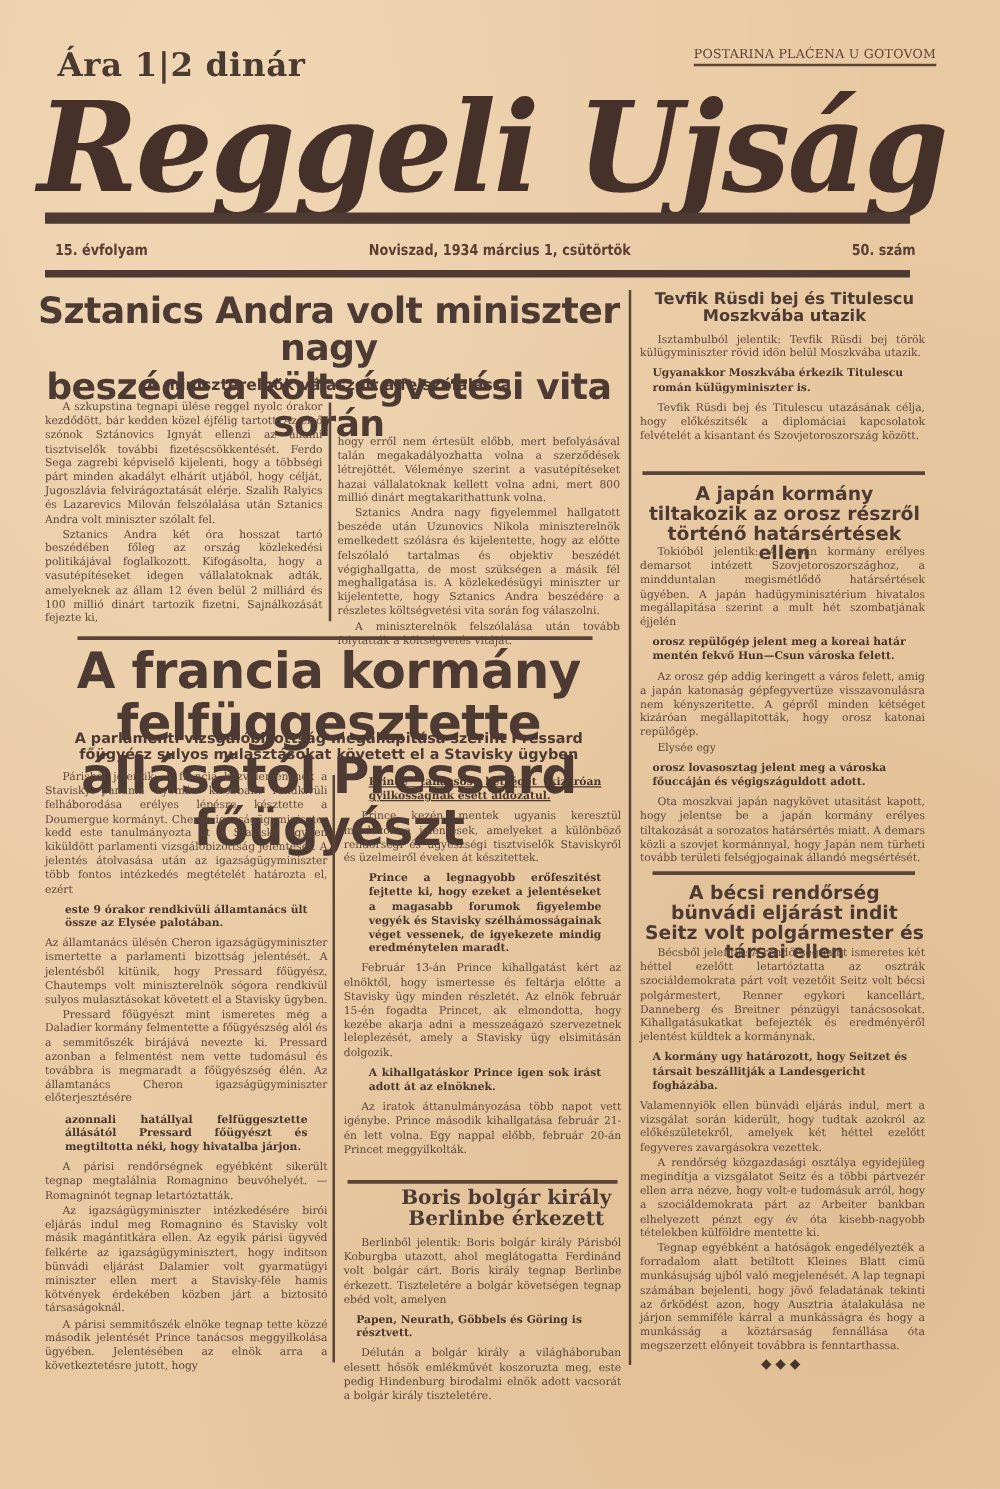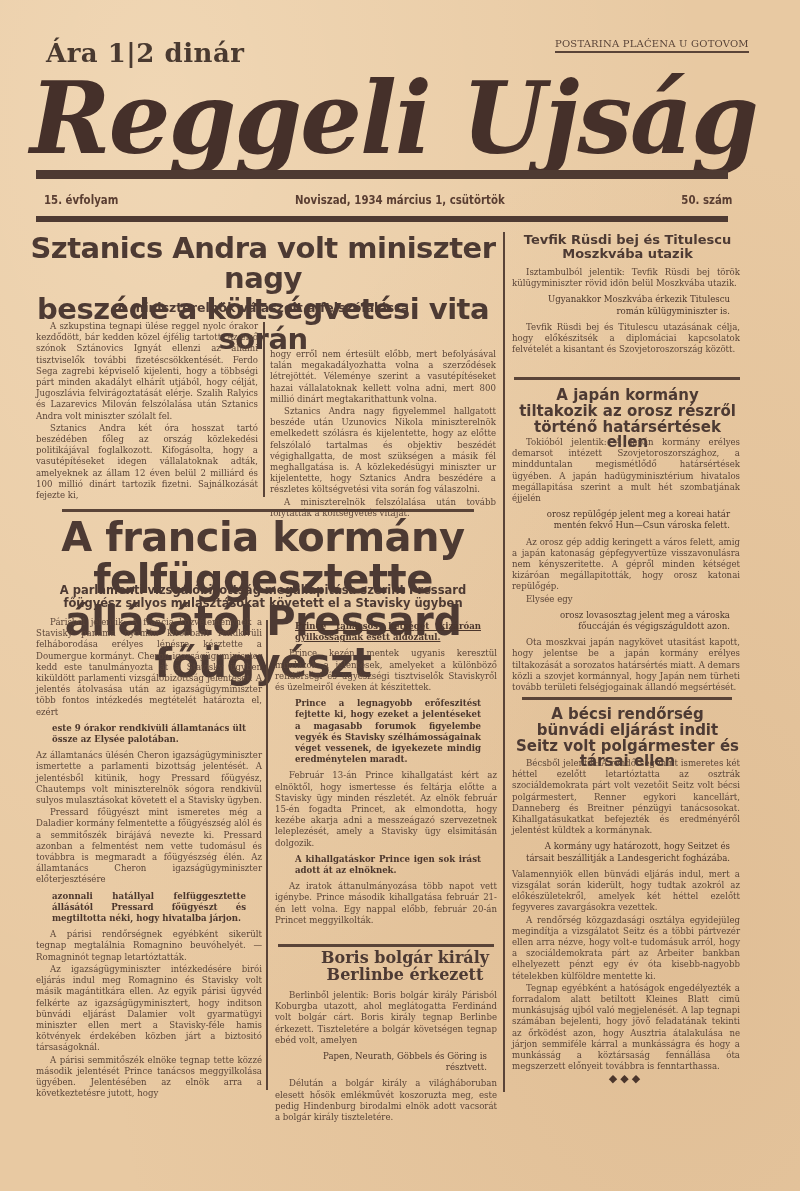--- a/index.html
+++ b/index.html
@@ -22,21 +22,21 @@
   .date-bar { left:36px; top:216px; width:692px; height:6px; background:#4e3a32; }
 
   .vrule { width:1.5px; background:#5a4438; }
   .hrule { height:3px; background:#5a4438; }
 
   .h1 { font-family:"DejaVu Sans", sans-serif; font-weight:bold; color:#4d3a33; text-align:center; line-height:1.05; transform-origin:center top; }
   .sub { font-family:"DejaVu Sans", sans-serif; font-weight:bold; color:#4d3a33; text-align:center; }
   .col { font-size:8.6px; line-height:11.2px; color:#5b4538; text-align:justify; }
   .col p { margin:0 0 1px 0; text-indent:14px; }
   .col p.noindent { text-indent:0; }
-  .col .bold { font-weight:normal; color:#4b362c; text-align:right; padding:4px 10px; text-indent:0; }
+  .col .bold { font-weight:bold; color:#4b362c; text-align:left; padding:4px 10px; text-indent:0; }
   .col .boldl { font-weight:bold; color:#4b362c; padding:4px 16px; text-indent:0; }
   .dots { text-align:center; font-size:11px; color:#4b362c; letter-spacing:3px; }
 </style>
 </head>
 <body>
 
 <div class="abs price">Ára 1|2 dinár</div>
 <div class="abs post">POSTARINA PLAĆENA U GOTOVOM</div>
 <div class="abs masthead">Reggeli Ujság</div>
 <div class="abs mast-bar"></div>
@@ -72,21 +72,21 @@
   <p>Tevfik Rüsdi bej és Titulescu utazásának célja, hogy előkészitsék a diplomáciai kapcsolatok felvételét a kisantant és Szovjetoroszország között.</p>
 </div>
 <div class="abs hrule" style="left:514px; top:377px; width:226px;"></div>
 
 <div class="abs h1" style="left:515px; top:388px; width:225px; font-size:15px;">A japán kormány tiltakozik az orosz részről történő határsértések ellen</div>
 <div class="abs col" style="left:512px; top:437px; width:228px;">
   <p>Tokióból jelentik: A japán kormány erélyes demarsot intézett Szovjetoroszországhoz, a mindduntalan megismétlődő határsértések ügyében. A japán hadügyminisztérium hivatalos megállapitása szerint a mult hét szombatjának éjjelén</p>
   <p class="bold">orosz repülőgép jelent meg a koreai határ mentén fekvő Hun—Csun városka felett.</p>
   <p>Az orosz gép addig keringett a város felett, amig a japán katonaság gépfegyvertüze visszavonulásra nem kényszeritette. A gépről minden kétséget kizáróan megállapitották, hogy orosz katonai repülőgép.</p>
   <p>Elysée egy</p>
-  <p class="bold">orosz lovasosztag jelent meg a városka főuccáján és végigszáguldott azon.</p>
+  <p class="bold">orosz lovasosztag jelent meg a városka főuccáján és végigszáguldott adott.</p>
   <p>Ota moszkvai japán nagykövet utasitást kapott, hogy jelentse be a japán kormány erélyes tiltakozását a sorozatos határsértés miatt. A demars közli a szovjet kormánnyal, hogy Japán nem türheti tovább területi felségjogainak állandó megsértését.</p>
 </div>
 <div class="abs hrule" style="left:522px; top:697px; width:210px;"></div>
 
 <div class="abs h1" style="left:515px; top:707px; width:225px; font-size:15px;">A bécsi rendőrség bünvádi eljárást indit Seitz volt polgármester és társai ellen</div>
 <div class="abs col" style="left:512px; top:758px; width:228px;">
   <p>Bécsből jelentik: A rendőrség mint ismeretes két héttel ezelőtt letartóztatta az osztrák szociáldemokrata párt volt vezetőit Seitz volt bécsi polgármestert, Renner egykori kancellárt, Danneberg és Breitner pénzügyi tanácsosokat. Kihallgatásukatkat befejezték és eredményéről jelentést küldtek a kormánynak.</p>
   <p class="bold">A kormány ugy határozott, hogy Seitzet és társait beszállitják a Landesgericht fogházába.</p>
   <p class="noindent">Valamennyiök ellen bünvádi eljárás indul, mert a vizsgálat során kiderült, hogy tudtak azokról az előkészületekről, amelyek két héttel ezelőtt fegyveres zavargásokra vezettek.</p>
   <p>A rendőrség közgazdasági osztálya egyidejüleg megindítja a vizsgálatot Seitz és a többi pártvezér ellen arra nézve, hogy volt-e tudomásuk arról, hogy a szociáldemokrata párt az Arbeiter bankban elhelyezett pénzt egy év óta kisebb-nagyobb tételekben külföldre mentette ki.</p>

